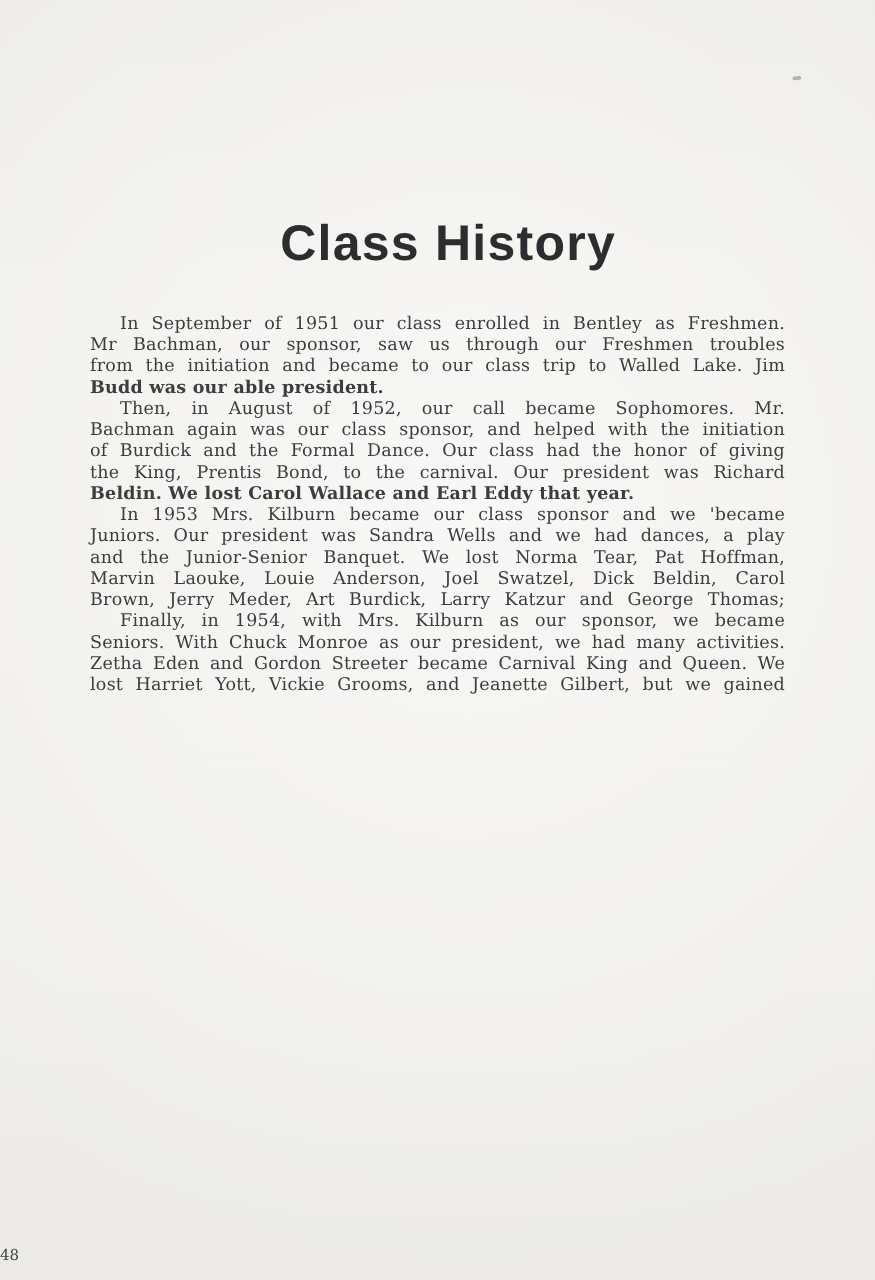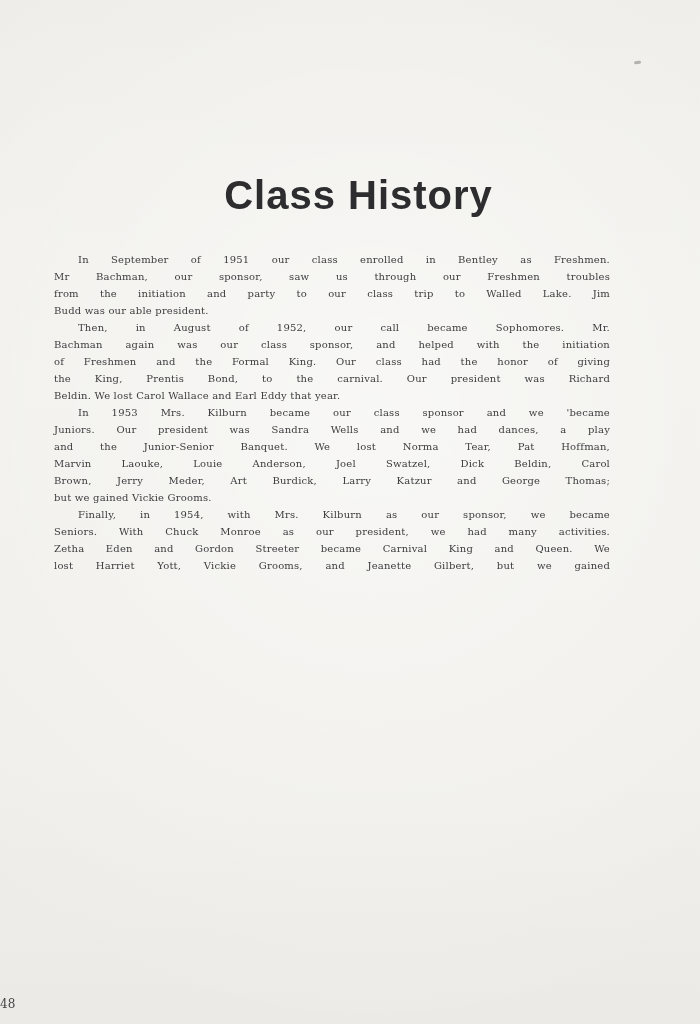--- a/index.html
+++ b/index.html
@@ -25,34 +25,34 @@
     text-align: center;
     font-family: "Liberation Sans", sans-serif;
     font-weight: 700;
     font-size: 40px;
     line-height: 1;
     letter-spacing: 1px;
     color: #2d2c2e;
   }
   .body-text {
     position: absolute;
-    top: 251px; left: 54px; width: 556px;
-    font-size: 10px;
+    top: 251px; left: 72px; width: 556px;
+    font-size: 14px;
     line-height: 17px;
     letter-spacing: 0.2px;
     color: #3d3c3e;
   }
   .body-text p { margin: 0; padding: 0; }
   .line {
     display: block;
     text-align: justify;
     text-align-last: justify;
   }
   .line.first { text-indent: 24px; }
-  .line.last { text-align-last: left; }
+  .line.last { text-align-last: left; font-weight: bold; }
   .sponsor-line {
     position: absolute;
     top: 963px; left: 0; width: 100%;
     text-align: center;
     font-size: 13px;
     line-height: 16px;
     letter-spacing: 0.2px;
     color: #3c3b3d;
   }
   .page-number {
@@ -77,37 +77,36 @@
 <div class="sheet">
 
   <div class="speck"></div>
 
   <h1 class="page-title">Class History</h1>
 
   <div class="body-text">
     <p>
         <span class="line first">In September of 1951 our class enrolled in Bentley as Freshmen.</span>
         <span class="line">Mr Bachman, our sponsor, saw us through our Freshmen troubles</span>
-        <span class="line">from the initiation and party to our class trip to Walled Lake. Jim</span>
+        <span class="line">from the initiation and became to our class trip to Walled Lake. Jim</span>
         <span class="line last">Budd was our able president.</span>
       </p>
     <p>
         <span class="line first">Then, in August of 1952, our call became Sophomores. Mr.</span>
         <span class="line">Bachman again was our class sponsor, and helped with the initiation</span>
-        <span class="line">of Freshmen and the Formal King. Our class had the honor of giving</span>
+        <span class="line">of Burdick and the Formal Dance. Our class had the honor of giving</span>
         <span class="line">the King, Prentis Bond, to the carnival. Our president was Richard</span>
         <span class="line last">Beldin. We lost Carol Wallace and Earl Eddy that year.</span>
       </p>
     <p>
         <span class="line first">In 1953 Mrs. Kilburn became our class sponsor and we 'became</span>
         <span class="line">Juniors. Our president was Sandra Wells and we had dances, a play</span>
         <span class="line">and the Junior-Senior Banquet. We lost Norma Tear, Pat Hoffman,</span>
         <span class="line">Marvin Laouke, Louie Anderson, Joel Swatzel, Dick Beldin, Carol</span>
         <span class="line">Brown, Jerry Meder, Art Burdick, Larry Katzur and George Thomas;</span>
-        <span class="line last">but we gained Vickie Grooms.</span>
       </p>
     <p>
         <span class="line first">Finally, in 1954, with Mrs. Kilburn as our sponsor, we became</span>
         <span class="line">Seniors. With Chuck Monroe as our president, we had many activities.</span>
         <span class="line">Zetha Eden and Gordon Streeter became Carnival King and Queen. We</span>
         <span class="line">lost Harriet Yott, Vickie Grooms, and Jeanette Gilbert, but we gained</span>
       </p>
   </div>
 
 

